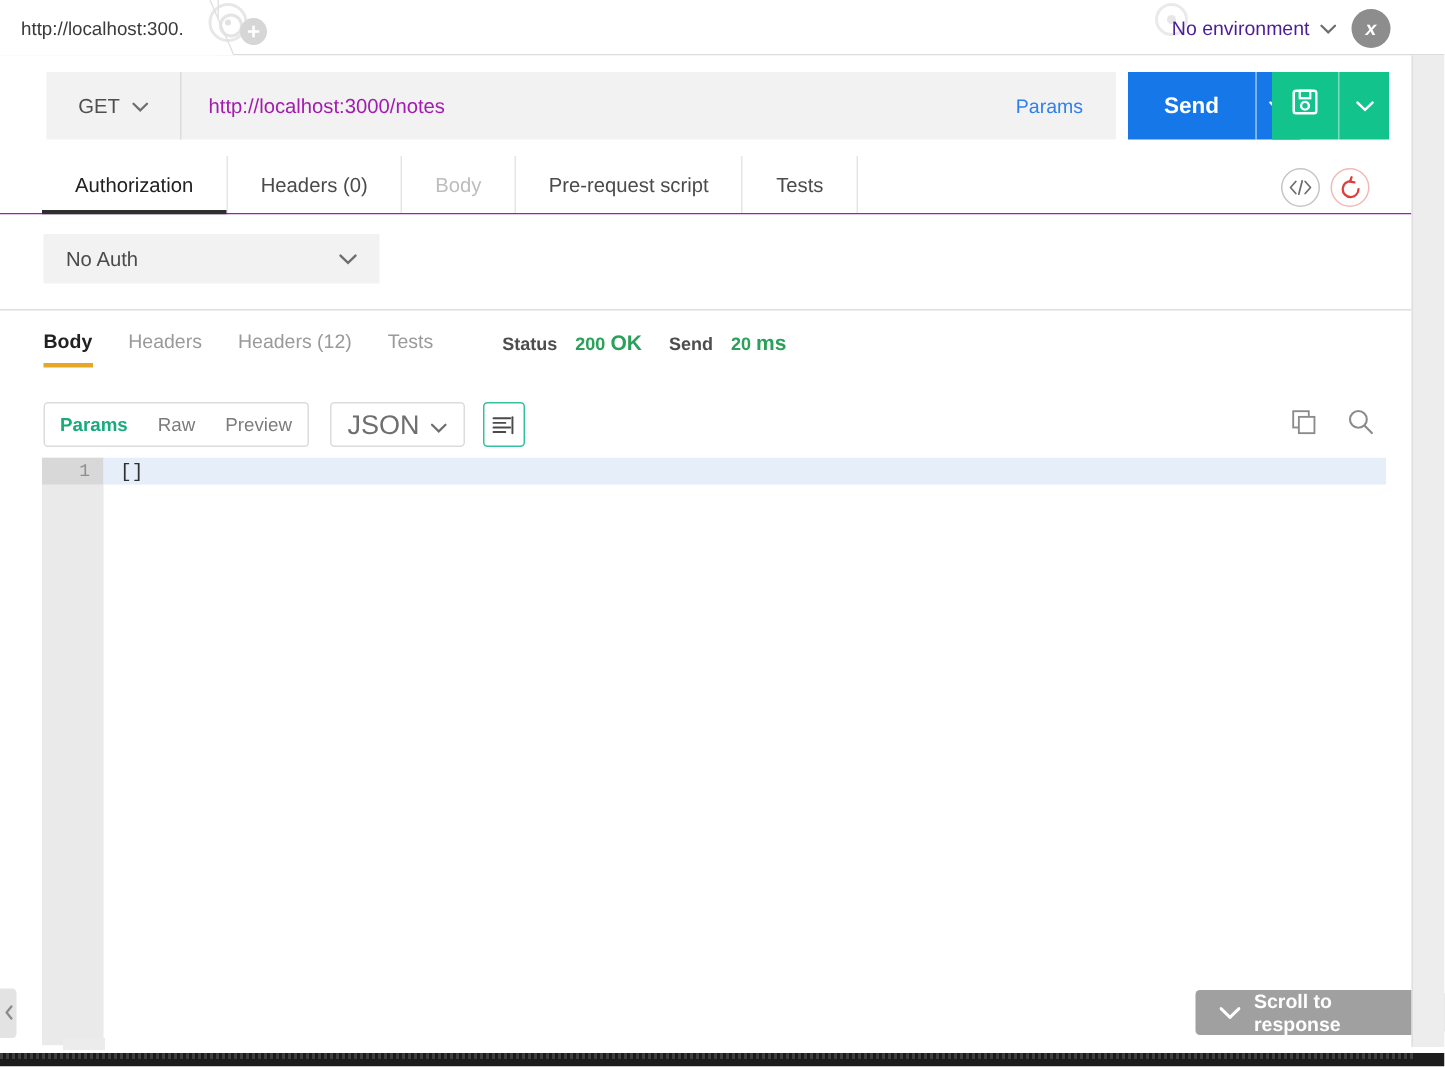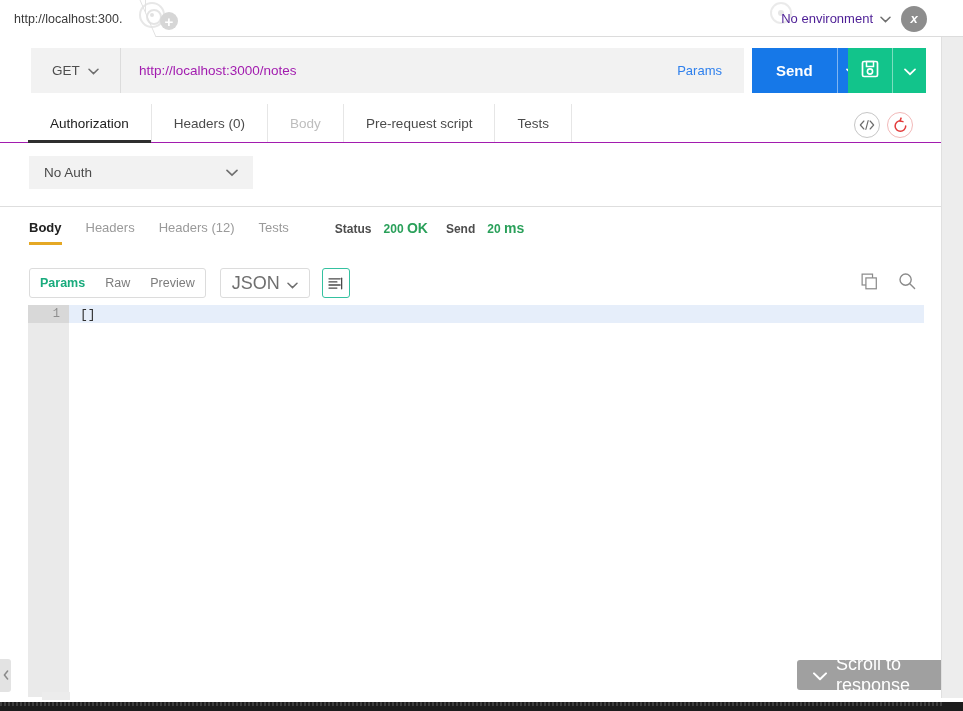--- a/index.html
+++ b/index.html
@@ -353,21 +353,21 @@
 
   
   .scroll-resp {
     position: absolute; left: 797px; top: 660px;
     height: 30px;
     background: #a0a0a0;
     color: #ffffff;
     border-radius: 3px;
     display: flex; align-items: center; gap: 9px;
     padding: 0 16px;
-    font-size: 18px; font-weight: 400;
+    font-size: 13px; font-weight: 700;
     cursor: pointer;
   }
   .left-handle {
     position: absolute; left: 0; top: 659px;
     width: 11px; height: 33px;
     background: #e3e3e3;
     border-radius: 0 3px 3px 0;
     display: flex; align-items: center; justify-content: center;
     color: #8a8a8a;
     font-size: 9px;

